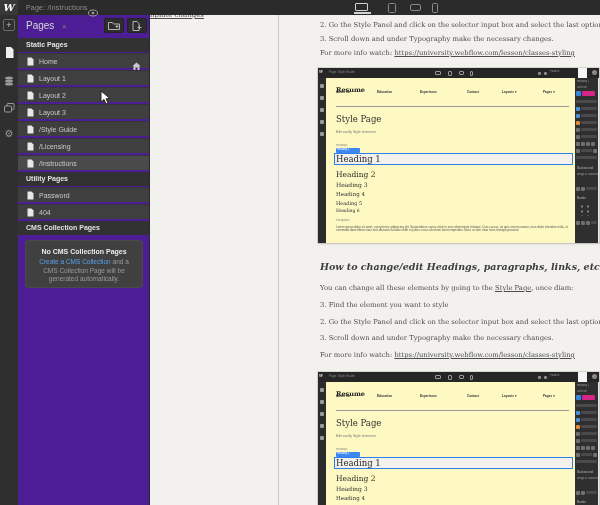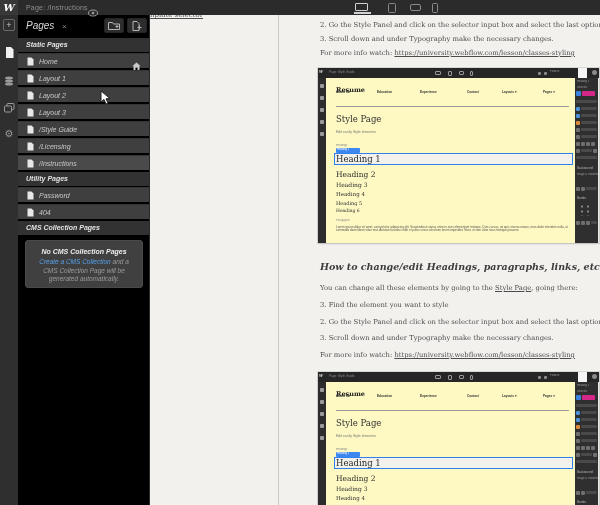--- a/index.html
+++ b/index.html
@@ -24,22 +24,22 @@
   .dev-phone-p { left:432px; width:6px; height:10px; border:1px solid #8a8a8a; border-radius:1.5px; }
   
   .iconstrip { position:absolute; left:0; top:15px; width:18px; height:490px; background:#2f2f2f; z-index:30; }
   .strip-btn { position:absolute; left:3px; width:12px; height:12px; display:flex; align-items:center; justify-content:center; }
   .plusbox { top:4px; border:1px solid #6a6a6a; border-radius:2px; color:#c5c5c5; font-size:9px; line-height:9px; }
   .pageglyph { top:31px; }
   .dbglyph { top:60px; }
   .assetglyph { top:87px; }
   .gearglyph { top:112px; color:#9a9a9a; font-size:10px; }
   
-  .panel { position:absolute; left:18px; top:15px; width:132px; height:490px; background:#000000; z-index:30;
-           border-right:1px solid #2a2a2a;font-style:italic; }
+  .panel { position:absolute; left:18px; top:15px; width:132px; height:490px; background:#4c1d95; z-index:30;
+           border-right:1px solid #2a2a2a; }
   .panel-header { position:absolute; left:0; top:0; width:100%; height:23px; }
   .panel-title { position:absolute; left:8px; top:5px; font-size:10px; color:#d8d8d8; }
   .panel-close { position:absolute; left:44px; top:7px; font-size:8px; color:#888; }
   .hdr-btn { position:absolute; top:3px; width:20px; height:15px; background:#2d2d2d; border:1px solid #242424;
              border-radius:2px; display:flex; align-items:center; justify-content:center; }
   .hdr-btn.b1 { left:86px; } .hdr-btn.b2 { left:109px; }
   .sec-hdr { position:absolute; left:0; width:100%; height:14px; background:#323232; color:#e2e2e2;
              font-size:7px; font-weight:bold; padding:3px 0 0 8px; }
   .prow { position:absolute; left:0; width:100%; height:15px; background:#3f3f3f;
           border-top:1px solid #353535; display:flex; align-items:center; padding-left:9px; }
@@ -237,21 +237,21 @@
 
     <div class="cmsbox">
       <div class="cms-title">No CMS Collection Pages</div>
       <div class="cms-body"><span class="cms-link">Create a CMS Collection</span><span> and a CMS Collection Page will be generated automatically.</span></div>
     </div>
   </div>
 
   <div class="canvas"></div>
   <div class="coldiv"></div>
 
-  <span class="doc-partial">nplate selector</span>
+  <span class="doc-partial">nplate changes</span>
 
   <div class="doc-line" style="top:21px">2. Go the Style Panel and click on the selector input box and select the last option</div>
   <div class="doc-line" style="top:35px">3. Scroll down and under Typography make the necessary changes.</div>
   <div class="doc-line" style="top:49px"><span>For more info watch: </span><span class="doc-link">https://university.webflow.com/lesson/classes-styling</span></div>
 
   <div id="shot1" class="shot" style="top:68px; height:175px">
   <div class="shot-inner">
     <div class="shot-topbar">
       <span class="st-w">W</span>
       <span class="st-crumb">Page: Style Guide</span>
@@ -357,21 +357,21 @@
             <span class="sp-ic"></span>
             <span class="sp-ic"></span>
             <span class="sp-ic"></span>
             <span class="sp-bar"></span>
           </span>
     </div>
   </div>
 </div>
 
   <div class="doc-h3" style="top:261px">How to change/edit Headings, paragraphs, links, etc?</div>
-  <div class="doc-line" style="top:284px"><span>You can change all these elements by going to the </span><span class="doc-link">Style Page</span><span>, going there:</span></div>
+  <div class="doc-line" style="top:284px"><span>You can change all these elements by going to the </span><span class="doc-link">Style Page</span><span>, once diam:</span></div>
   <div class="doc-line" style="top:301px">3. Find the element you want to style</div>
   <div class="doc-line" style="top:318px">2. Go the Style Panel and click on the selector input box and select the last option</div>
   <div class="doc-line" style="top:334px">3. Scroll down and under Typography make the necessary changes.</div>
   <div class="doc-line" style="top:351px"><span>For more info watch: </span><span class="doc-link">https://university.webflow.com/lesson/classes-styling</span></div>
 
   <div id="shot2" class="shot" style="top:372px; height:133px">
   <div class="shot-inner">
     <div class="shot-topbar">
       <span class="st-w">W</span>
       <span class="st-crumb">Page: Style Guide</span>

